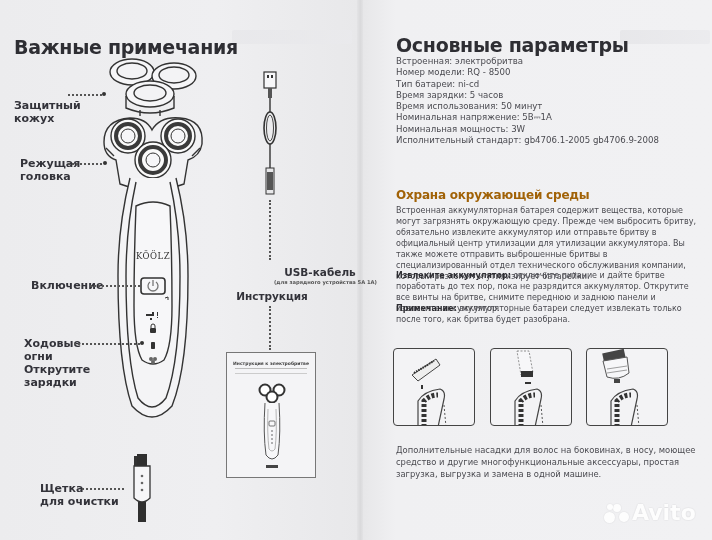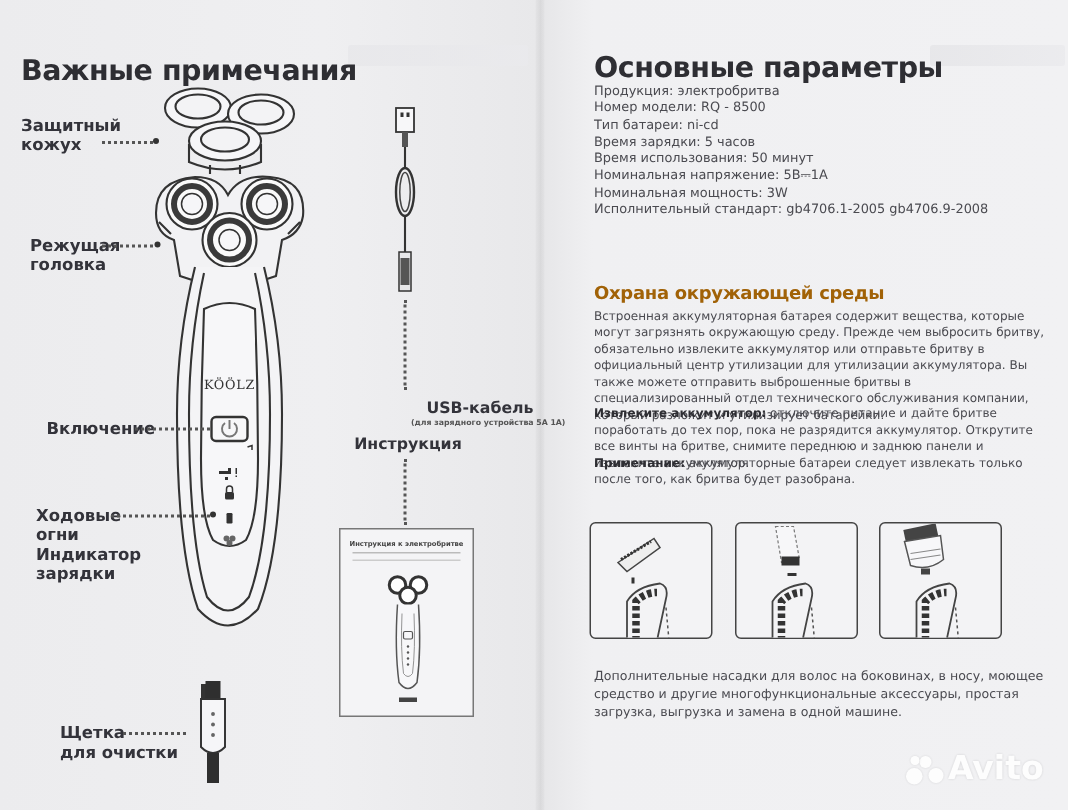--- a/index.html
+++ b/index.html
@@ -122,21 +122,21 @@
 
 <svg style="position:absolute;left:128px;top:454px" width="30" height="70" viewBox="0 0 30 70">
   <rect x="9" y="0" width="10" height="12" fill="#2f2f2f"></rect>
   <path d="M6 12 L22 12 L22 44 Q14 52 6 44 Z" fill="#f6f6f8" stroke="#333" stroke-width="1.3"></path>
   <circle cx="14" cy="22" r="1.3" fill="#666"></circle>
   <circle cx="14" cy="29" r="1.3" fill="#666"></circle>
   <circle cx="14" cy="36" r="1.3" fill="#666"></circle>
   <rect x="10" y="48" width="8" height="20" fill="#2f2f2f"></rect>
 </svg>
 
-<div class="label" style="left:14px;top:77px">
+<div class="label" style="left:14px;top:99px">
   <div>Защитный</div>
   <div>кожух</div>
 </div>
 <div class="dots" style="left:68px;top:94px;width:34px"></div>
 <div class="dot-end" style="left:102px;top:92px"></div>
 
 <div class="label" style="left:20px;top:157px">
   <div>Режущая</div>
   <div>головка</div>
 </div>
@@ -144,21 +144,21 @@
 <div class="dot-end" style="left:103px;top:161px"></div>
 
 <div class="label" style="left:31px;top:279px">Включение</div>
 <div class="dots" style="left:90px;top:285px;width:50px"></div>
 
 <div class="label" style="left:24px;top:337px">
   <div>Ходовые</div>
   <div>огни</div>
 </div>
 <div class="label" style="left:24px;top:363px">
-  <div>Индикатор</div>
+  <div>Открутите</div>
   <div>зарядки</div>
 </div>
 <div class="dots" style="left:74px;top:343px;width:66px"></div>
 <div class="dot-end" style="left:140px;top:341px"></div>
 
 <div class="label" style="left:40px;top:482px">
   <div>Щетка</div>
   <div>для очистки</div>
 </div>
 <div class="dots" style="left:82px;top:488px;width:42px"></div>
@@ -198,21 +198,21 @@
       <circle cx="15" cy="52" r="0.8" fill="#555"></circle>
     <circle cx="15" cy="56" r="0.8" fill="#555"></circle>
       <circle cx="15" cy="60" r="0.8" fill="#555"></circle>
     <rect x="9" y="82" width="12" height="3" fill="#444"></rect>
   </svg>
 </div>
 
 <div class="h1 right-title">Основные параметры</div>
 
 <div class="param-list">
-  <div>Продукция: электробритва</div>
+  <div>Встроенная: электробритва</div>
   <div>Номер модели: RQ - 8500</div>
   <div>Тип батареи: ni-cd</div>
   <div>Время зарядки: 5 часов</div>
   <div>Время использования: 50 минут</div>
   <div>Номинальная напряжение: 5В⎓1А</div>
   <div>Номинальная мощность: 3W</div>
   <div>Исполнительный стандарт: gb4706.1-2005 gb4706.9-2008</div>
 </div>
 
 <div class="section2-title">Охрана окружающей среды</div>

